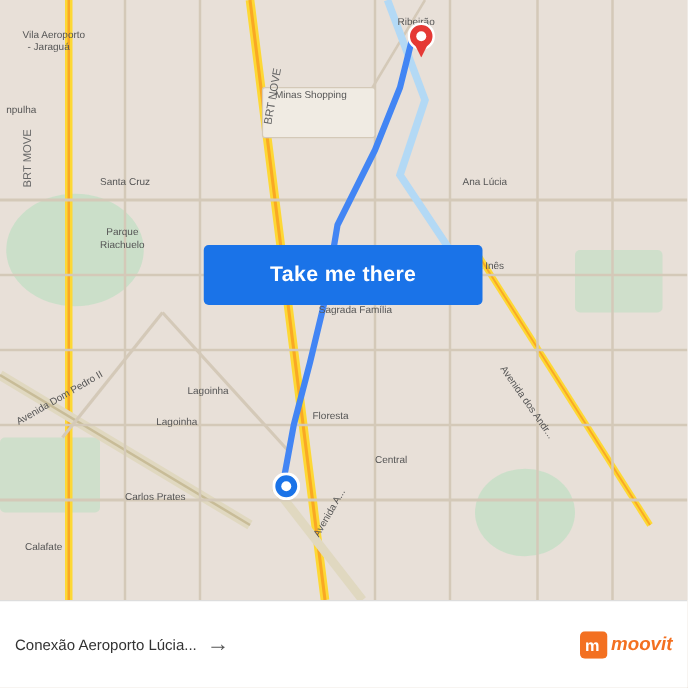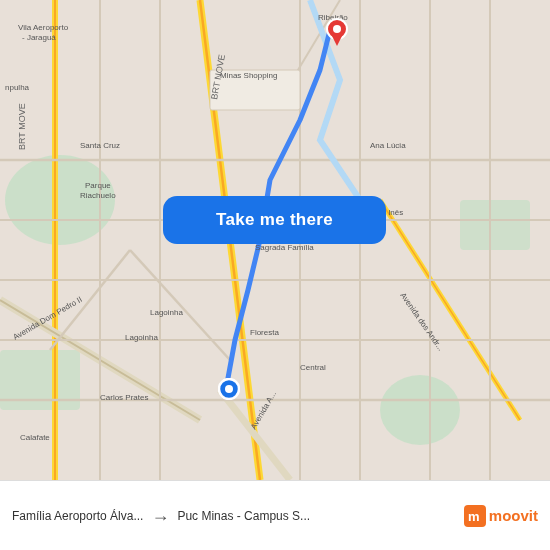--- a/index.html
+++ b/index.html
@@ -28,21 +28,21 @@
 
     #take-me-there-btn {
       position: absolute;
       top: 196px;
       left: 163px;
       width: 223px;
       height: 48px;
       background-color: #1a73e8;
       color: white;
       border: none;
-      border-radius: 14px;
+      border-radius: 4px;
       font-size: 17px;
       font-weight: bold;
       cursor: pointer;
       z-index: 10;
       letter-spacing: 0.3px;
     }
 
     #destination-pin {
       position: absolute;
       top: 18px;
@@ -97,20 +97,21 @@
       flex-shrink: 0;
       display: flex;
       align-items: center;
       gap: 3px;
     }
 
     #moovit-text {
       font-size: 15px;
       font-weight: bold;
       color: #f37021;
+      font-style: italic;
     }
 
     #osm-attribution {
       position: absolute;
       bottom: 72px;
       left: 6px;
       font-size: 9px;
       color: #555;
       z-index: 10;
     }
@@ -204,25 +205,24 @@
       <circle cx="11" cy="11" r="10" fill="#1a73e8" stroke="white" stroke-width="2.5"></circle>
       <circle cx="11" cy="11" r="4" fill="white"></circle>
     </svg>
   </div>
 
   <button id="take-me-there-btn">Take me there</button>
 
 </div>
 
 <div id="footer-bar">
-  <span id="from-label">Família Aeroporto Álva...</span>
+  <span id="from-label">Conexão Aeroporto Lúcia...</span>
 
   <span id="arrow-icon">→</span>
 
-  <span id="to-label">Puc Minas - Campus S...</span>
 
   <div id="moovit-logo">
 
     <svg width="22" height="22" viewBox="0 0 22 22">
       <rect width="22" height="22" rx="4" fill="#f37021"></rect>
       <text x="4" y="16" font-size="13" font-weight="bold" fill="white" font-family="Arial">m</text>
     </svg>
     <span id="moovit-text">moovit</span>
   </div>
 </div>

